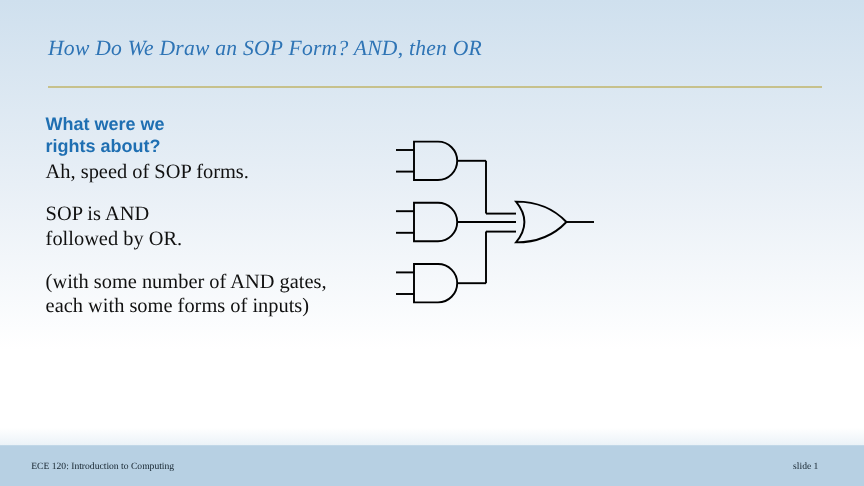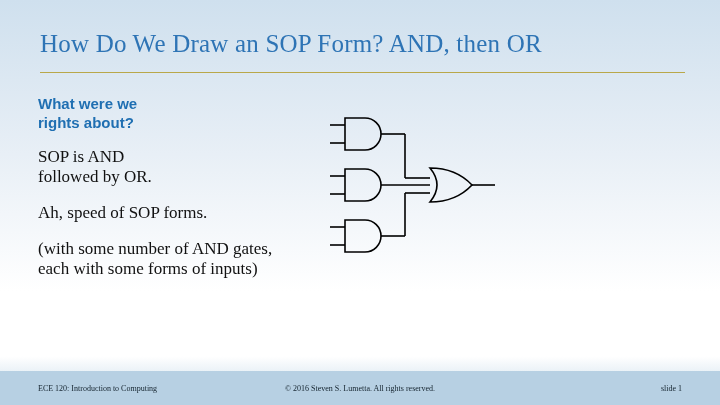--- a/index.html
+++ b/index.html
@@ -18,24 +18,25 @@
     height: 405px;
     background: linear-gradient(to bottom, #cfe0ee 0%, #e8eff6 38%, #ffffff 72%, #ffffff 88%, #bcd4e6 100%);
     box-sizing: border-box;
   }
   .title {
     position: absolute;
     left: 40px;
     top: 30px;
     width: 650px;
     font-family: "Liberation Serif", serif;
-    font-size: 25px;
+    font-size: 18px;
     color: #2e74b5;
     letter-spacing: 0.2px;
     white-space: nowrap;
+    font-style: italic;
   }
   .title-rule {
     position: absolute;
     left: 40px;
     top: 72px;
     width: 645px;
     height: 1px;
     background: #b9a84a;
   }
   .body-col {
@@ -43,21 +44,20 @@
     left: 38px;
     top: 95px;
     width: 300px;
   }
   .lead {
     font-family: "Liberation Sans", sans-serif;
     font-weight: bold;
     font-size: 15px;
     color: #1f6fb2;
     line-height: 1.25;
-    margin-bottom: 14px;
   }
   .para {
     font-family: "Liberation Serif", serif;
     font-size: 17px;
     color: #111111;
     line-height: 1.22;
     margin-bottom: 15px;
   }
   .para.wide {
     width: 380px;
@@ -80,21 +80,21 @@
   .footer-line {
     position: absolute;
     left: 36px;
     bottom: 28px;
     width: 650px;
     height: 1px;
     background: #6f9ec4;
   }
   .footer-left {
     position: absolute;
-    left: 38px;
+    left: 26px;
     bottom: 12px;
     font-family: "Liberation Serif", serif;
     font-size: 8px;
     color: #14232e;
   }
   .footer-center {
     position: absolute;
     left: 0;
     bottom: 12px;
     width: 720px;
@@ -118,25 +118,25 @@
 <div class="slide">
 
   <div class="title">How Do We Draw an SOP Form?  AND, then OR</div>
   <div class="title-rule"></div>
 
   <div class="body-col">
     <div class="lead">
       <div>What were we</div>
       <div>rights about?</div>
     </div>
+    <div class="para">Ah, speed of SOP forms.</div>
     <div class="para">
       <div>SOP is AND</div>
       <div>followed by OR.</div>
     </div>
-    <div class="para">Ah, speed of SOP forms.</div>
     <div class="para wide">
       <div>(with some number of AND gates,</div>
       <div> each with some forms of inputs)</div>
     </div>
   </div>
 
   <div class="circuit">
     <svg width="200" height="150" viewBox="0 0 200 150" xmlns="http://www.w3.org/2000/svg">
       <g fill="none" stroke="#000000" stroke-width="1.6">
 
@@ -162,16 +162,15 @@
 
         <path d="M 110 58 Q 124 75 110 92 Q 136 92 152 75 Q 136 58 110 58 Z"></path>
         <line x1="152" y1="75" x2="175" y2="75"></line>
       </g>
     </svg>
   </div>
 
   <div class="footer-line"></div>
   <div class="footer-bar"></div>
   <div class="footer-left">ECE 120: Introduction to Computing</div>
-  <div class="footer-center">© 2016 Steven S. Lumetta.  All rights reserved.</div>
   <div class="footer-right">slide 1</div>
 
 </div>
 
 </body></html>

